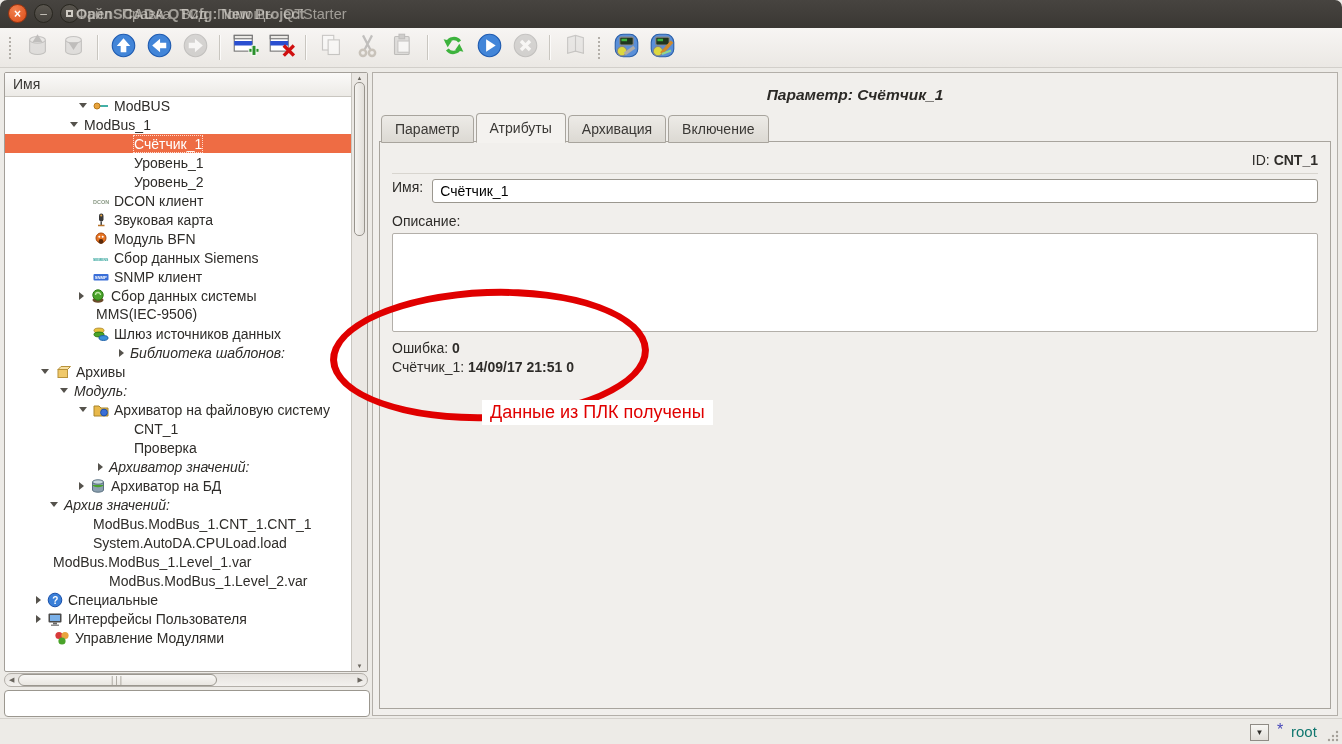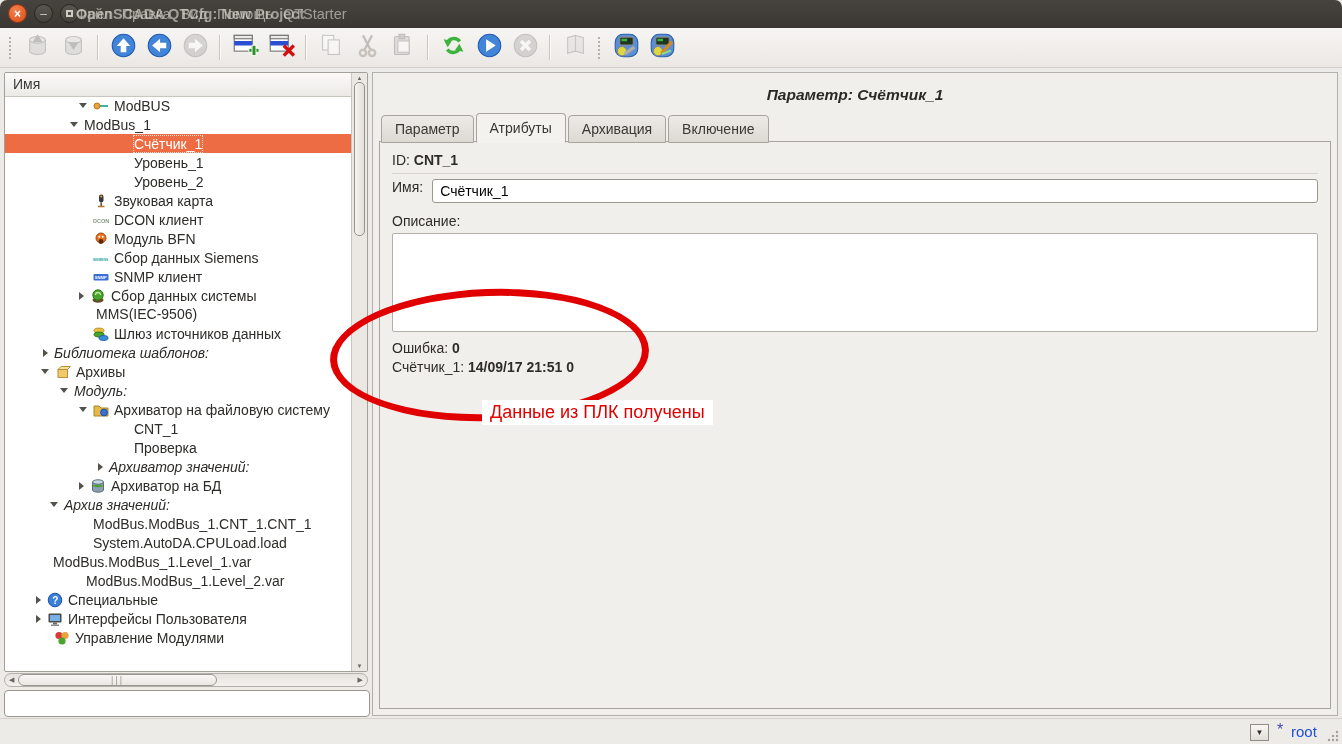--- a/index.html
+++ b/index.html
@@ -63,42 +63,42 @@
   .main-panel{position:absolute;left:372px;top:72px;width:966px;height:644px;box-sizing:border-box;
               border:1px solid #b3afa9;background:#f1efec;}
   .main-title{text-align:center;font-weight:bold;font-style:italic;font-size:15.5px;margin-top:13px;color:#2b2926;}
   .tabs{position:absolute;left:8px;top:40px;display:flex;align-items:flex-end;z-index:2;}
   .tab{height:26px;line-height:26px;padding:0 13px;font-size:14px;color:#3a3835;
        background:linear-gradient(#edebe7,#dcd9d3);border:1px solid #a8a49d;border-radius:4px 4px 0 0;
        margin-right:2px;margin-bottom:-1px;}
   .tab.active{background:#f4f2ef;height:28px;line-height:28px;border-bottom:1px solid #f4f2ef;}
   .tab-frame{position:absolute;left:6px;top:68px;right:6px;bottom:6px;border:1px solid #a8a49d;
              background:#f1efec;padding:0 12px;box-sizing:border-box;z-index:1;}
-  .id-row{padding:10px 0 5px 0;border-bottom:1px solid #d8d5cf;font-size:14px;}
+  .id-row{padding:10px 0 5px 0;border-bottom:1px solid #d8d5cf;font-size:14px;text-align:right;}
   .b{font-weight:bold;}
   .name-row{display:flex;align-items:flex-start;gap:9px;margin-top:5px;height:26px;font-size:14px;}
   .name-input{flex:1;height:24px;border:1px solid #9b978f;border-radius:3px;background:#fff;
               font-size:14px;padding:0 7px;box-sizing:border-box;font-family:inherit;}
   .desc-label{margin-top:8px;height:18px;font-size:14px;}
   .desc-area{display:block;margin-top:2px;width:100%;height:99px;border:1px solid #b3afa9;border-radius:2px;
              background:#fff;box-sizing:border-box;resize:none;font-family:inherit;}
   .stat-row{font-size:14px;height:19px;line-height:19px;}
   .stat-row.first{margin-top:7px;}
   
   .annot-ellipse{position:absolute;left:330px;top:289px;width:319px;height:132px;box-sizing:border-box;
                  border:7px solid #e00000;border-radius:50%;transform:rotate(-2deg);z-index:30;pointer-events:none;}
   .annot-label{position:absolute;left:482px;top:400px;background:#fff;color:#e00000;font-size:18px;
                padding:2px 8px;z-index:31;white-space:nowrap;}
   
   .statusbar{position:absolute;left:0;top:718px;width:100%;height:26px;background:#edebe7;border-top:1px solid #d5d2cd;}
   .sb-combo{position:absolute;left:1250px;top:5px;width:19px;height:17px;box-sizing:border-box;
             background:linear-gradient(#f8f7f4,#e1ded9);border:1px solid #8f8b85;display:flex;
             align-items:center;justify-content:center;font-size:8px;color:#2e2c29;}
   .sb-star{position:absolute;left:1277px;top:2px;color:#4646b8;font-size:16px;}
-  .sb-user{position:absolute;left:1291px;top:4px;color:#1d4ed8;font-size:15px;}
+  .sb-user{position:absolute;left:1291px;top:4px;color:#0f766e;font-size:15px;}
   .sb-grip{position:absolute;right:2px;bottom:2px;width:14px;height:14px;}
 </style>
 </head>
 <body>
 
 <div class="titlebar">
   <div class="wbtn close">
       <span>×</span>
     </div>
   <div class="wbtn gray min">
@@ -276,43 +276,43 @@
       </div>
       <div class="tree-row" style="padding-left: 129px;">
         <div class="l1">
           <span class="lbl">Уровень_2</span>
         </div>
       </div>
       <div class="tree-row" style="padding-left: 88px;">
         <div class="l1">
           <span class="ticon">
             <svg viewBox="0 0 16 16">
+              <text x="0" y="11" font-size="5.5" fill="#8a9a85" font-weight="bold">DCON</text>
+            </svg>
+          </span>
+          <span class="lbl">DCON клиент</span>
+        </div>
+      </div>
+      <div class="tree-row" style="padding-left: 88px;">
+        <div class="l1">
+          <span class="ticon">
+            <svg viewBox="0 0 16 16">
               <rect x="6" y="1.5" width="4.5" height="8" rx="2.2" fill="#3a3a3a"></rect>
               <path d="M8.2 9.5 V13" stroke="#3a3a3a" stroke-width="1.4"></path>
               <path d="M5 13.5 h6.5" stroke="#b8742a" stroke-width="1.6"></path>
               <circle cx="8.2" cy="3.5" r="1" fill="#e8a33d"></circle>
             </svg>
           </span>
           <span class="lbl">Звуковая карта</span>
         </div>
       </div>
       <div class="tree-row" style="padding-left: 88px;">
         <div class="l1">
           <span class="ticon">
             <svg viewBox="0 0 16 16">
-              <text x="0" y="11" font-size="5.5" fill="#8a9a85" font-weight="bold">DCON</text>
-            </svg>
-          </span>
-          <span class="lbl">DCON клиент</span>
-        </div>
-      </div>
-      <div class="tree-row" style="padding-left: 88px;">
-        <div class="l1">
-          <span class="ticon">
-            <svg viewBox="0 0 16 16">
               <circle cx="8" cy="7" r="5" fill="#e87422" stroke="#a84a10"></circle>
               <circle cx="8" cy="10.5" r="2.4" fill="#5a2a0a"></circle>
               <circle cx="6.3" cy="5.8" r="1" fill="#fff"></circle>
               <circle cx="9.7" cy="5.8" r="1" fill="#fff"></circle>
             </svg>
           </span>
           <span class="lbl">Модуль BFN</span>
         </div>
       </div>
       <div class="tree-row" style="padding-left: 88px;">
@@ -355,21 +355,21 @@
           <span class="ticon">
             <svg viewBox="0 0 16 16">
               <ellipse cx="6" cy="4.5" rx="5" ry="2.4" fill="#e8c23d" stroke="#b8923a"></ellipse>
               <ellipse cx="6" cy="8.5" rx="5" ry="2.4" fill="#4aa32a" stroke="#2a7a12"></ellipse>
               <ellipse cx="10.5" cy="12" rx="4.5" ry="2.4" fill="#3a8fd8" stroke="#1a5fa8"></ellipse>
             </svg>
           </span>
           <span class="lbl">Шлюз источников данных</span>
         </div>
       </div>
-      <div class="tree-row" style="padding-left: 38px;">
+      <div class="tree-row" style="padding-left: 70px; margin-left: 44px;">
         <div class="l1">
           <span class="exp closed"></span>
           <span class="lbl it">Библиотека шаблонов:</span>
         </div>
       </div>
       <div class="tree-row" style="padding-left: 36px;">
         <div class="l1">
           <span class="exp open"></span>
           <span class="ticon">
             <svg viewBox="0 0 16 16">
@@ -441,21 +441,21 @@
       <div class="tree-row" style="padding-left: 88px;">
         <div class="l1">
           <span class="lbl">System.AutoDA.CPULoad.load</span>
         </div>
       </div>
       <div class="tree-row" style="padding-left: 48px;">
         <div class="l1">
           <span class="lbl">ModBus.ModBus_1.Level_1.var</span>
         </div>
       </div>
-      <div class="tree-row" style="padding-left: 81px;">
+      <div class="tree-row" style="padding-left: 104px;">
         <div class="l1">
           <span class="lbl">ModBus.ModBus_1.Level_2.var</span>
         </div>
       </div>
       <div class="tree-row" style="padding-left: 31px;">
         <div class="l1">
           <span class="exp closed"></span>
           <span class="ticon">
             <svg viewBox="0 0 16 16">
               <circle cx="8" cy="8" r="6.8" fill="#3a7fd8" stroke="#1a4fa8"></circle>

